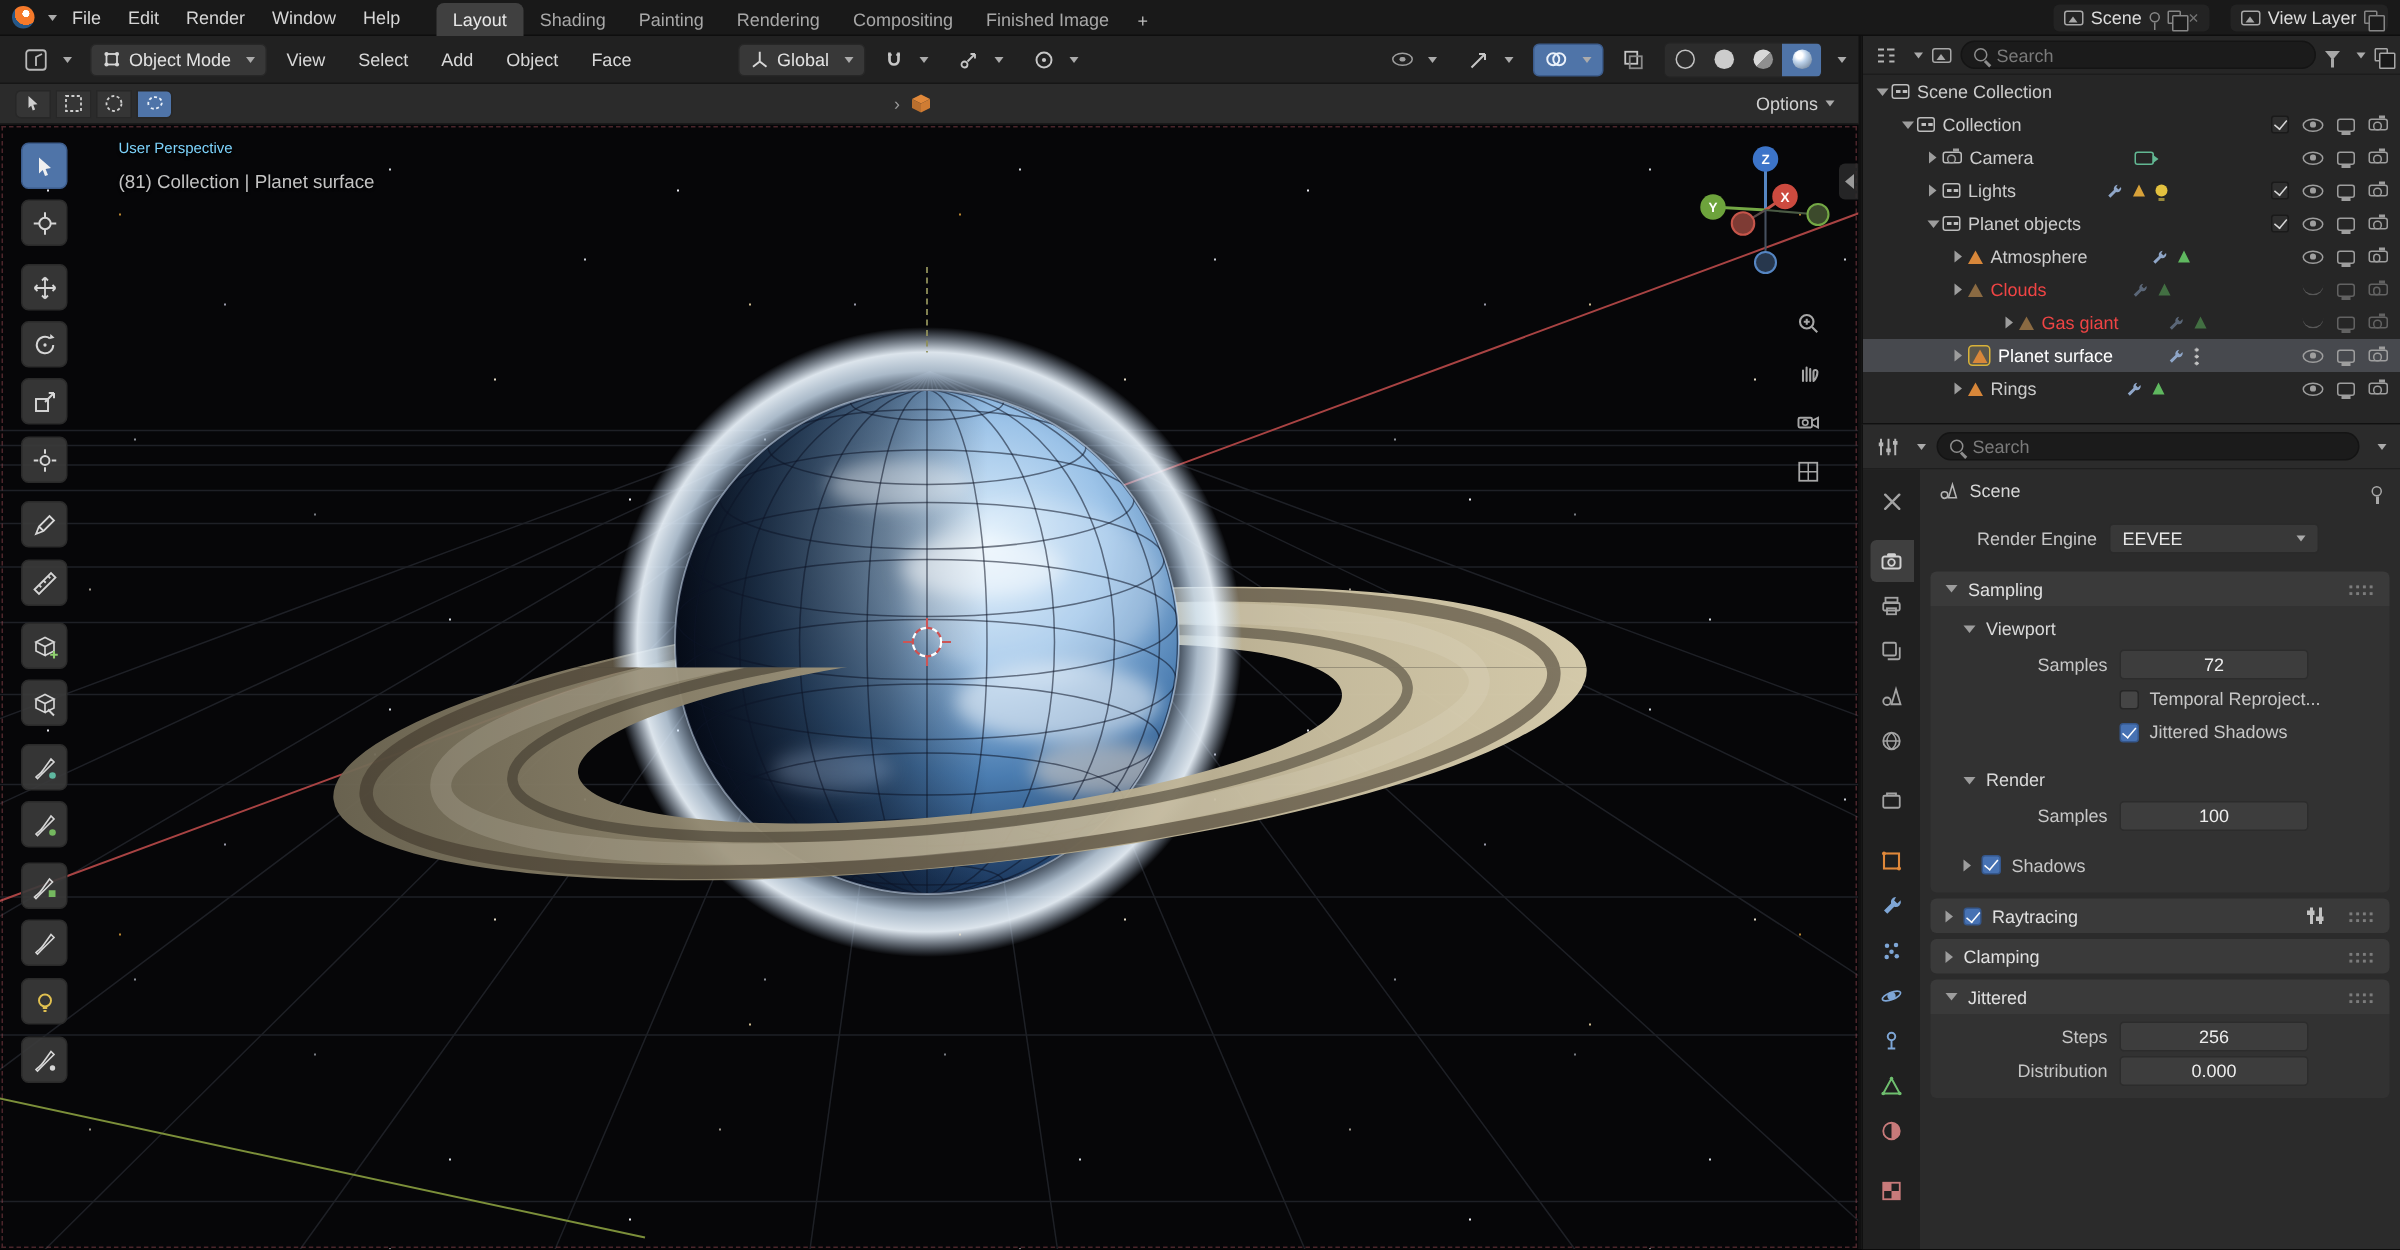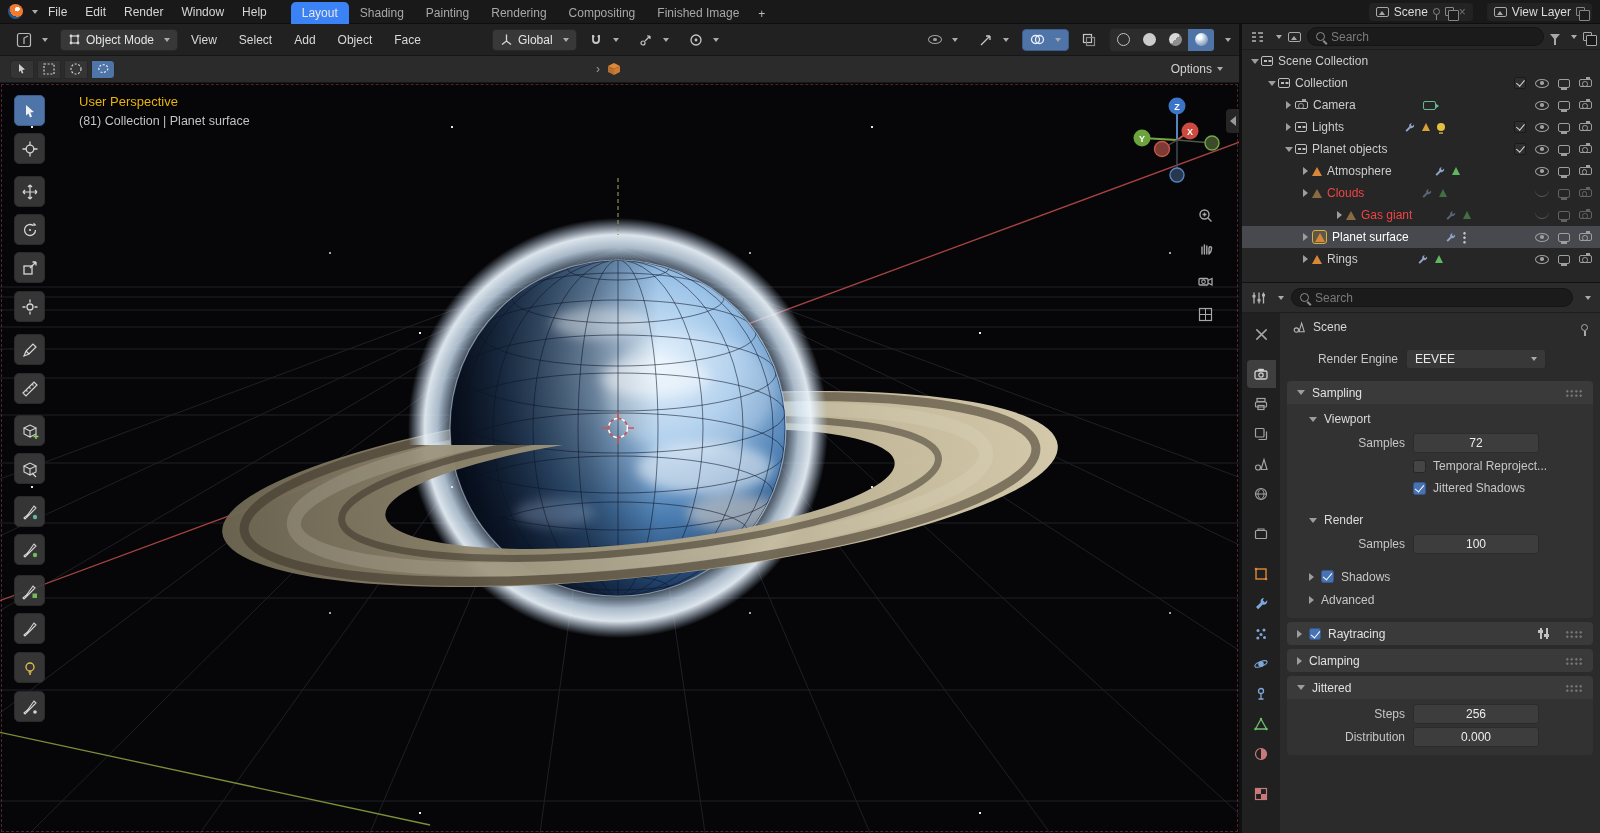--- a/index.html
+++ b/index.html
@@ -16,21 +16,21 @@
   .cb.on { background:#4772b3; border-color:#35578c; }
   .cb.on::after { content:""; display:block; width:4px; height:8px; border:solid #fff; border-width:0 1.7px 1.7px 0; transform:rotate(40deg); margin:0 auto; }
   .grip { width:18px; height:8px; background-image:radial-gradient(circle,#7c7c7c 1px,transparent 1.3px); background-size:4.5px 4.5px; }
 
   
   .topbar { left:0; top:0; width:1600px; height:24px; background:#191919; display:flex; align-items:center; padding:0 8px; gap:2px; border-bottom:1px solid #0e0e0e; }
   .logo { width:15px; height:15px; border-radius:50%; background:radial-gradient(circle at 62% 34%, #ffffff 0 17%, #f5792a 18% 55%, #265787 56% 100%); margin-right:2px; }
   .menu-item { padding:3px 8px; color:#d6d6d6; border-radius:3px; }
   .wtabs { display:flex; align-items:flex-end; height:24px; margin-left:14px; }
   .wtab { padding:4px 11px 4px; color:#a8a8a8; font-size:12px; border-radius:5px 5px 0 0; }
-  .wtab.active { background:#3b82f6; color:#e8e8e8; }
+  .wtab.active { background:#404040; color:#e8e8e8; }
   .wadd { padding:3px 8px; color:#bdbdbd; }
   .tb-right { margin-left:auto; display:flex; align-items:center; gap:14px; }
   .selblock { display:flex; align-items:center; gap:5px; background:#232323; border-radius:4px; padding:2px 7px; }
   .selblock .lbl { color:#dcdcdc; }
   .mini { opacity:.75; }
 
   
   .vph { left:0; top:24px; width:1239px; height:32px; background:#212121; display:flex; align-items:center; padding:0 8px; gap:4px; border-bottom:1px solid #161616; }
   .hbtn { display:flex; align-items:center; gap:5px; height:22px; padding:0 7px; background:#383838; border:1px solid #272727; border-radius:4px; color:#e3e3e3; }
   .hbtn.flat { background:transparent; border-color:transparent; }
@@ -69,21 +69,21 @@
       radial-gradient(1.3px 1.3px at 300px 330px,#d6dbe2 50%,transparent 52%);
     background-size:420px 360px; }
   .stars::after { content:""; position:absolute; inset:0;
     background-image:
       radial-gradient(1px 1px at 80px 60px,#b9852f 50%,transparent 52%),
       radial-gradient(1.5px 1.5px at 420px 250px,#f0f0f5 50%,transparent 52%),
       radial-gradient(1px 1px at 250px 420px,#aab 50%,transparent 52%),
       radial-gradient(1.2px 1.2px at 500px 120px,#cdb98e 50%,transparent 52%);
     background-size:560px 480px; }
   .vp-border { position:absolute; inset:1px; border:1px dashed rgba(190,90,100,.38); pointer-events:none; }
-  .vp-title { position:absolute; left:79px; top:11px; font-size:13px; color:#eab308; text-shadow:0 1px 2px #000; }
+  .vp-title { position:absolute; left:79px; top:11px; font-size:10px; color:#7dd3fc; text-shadow:0 1px 2px #000; }
   .vp-sub { position:absolute; left:79px; top:31px; font-size:12.5px; color:#c3c3c3; text-shadow:0 1px 2px #000; }
 
   .tools { position:absolute; left:14px; top:0; width:32px; }
   .tool { position:absolute; left:0; width:31px; height:31px; background:#3a3a3ae8; border:1px solid #2a2a2a; border-radius:5px; display:flex; align-items:center; justify-content:center; }
   .tool.on { background:#4f74a8; border-color:#3c5c8c; }
 
   .gizmo { position:absolute; right:16px; top:8px; width:92px; height:92px; }
   .navbtn { position:absolute; right:22px; width:24px; height:24px; display:flex; align-items:center; justify-content:center; opacity:.85; }
   .npanel { position:absolute; right:0; top:26px; width:13px; height:24px; background:rgba(43,43,43,.85); border-radius:4px 0 0 4px; display:flex; align-items:center; justify-content:center; }
 
@@ -976,24 +976,20 @@
             <span class="plabel">Samples</span>
             <div class="wnum pval">
                 <span>100</span>
               </div>
           </div>
           <div class="pinline" style="margin-top:9px">
             <span class="tri-r"></span>
             <span class="cb on"></span>
             <span>Shadows</span>
           </div>
-          <div class="pinline">
-            <span class="tri-r"></span>
-            <span>Advanced</span>
-          </div>
         </div>
       </div>
 
       <div class="panel">
         <div class="phead closed">
           <span class="tri-r"></span>
           <span class="cb on" style="width:12px;height:12px"></span>
           <span>Raytracing</span>
           <span class="i-sliders" style="margin-left:auto"></span>
           <span class="grip" style="margin-left:8px"></span>

